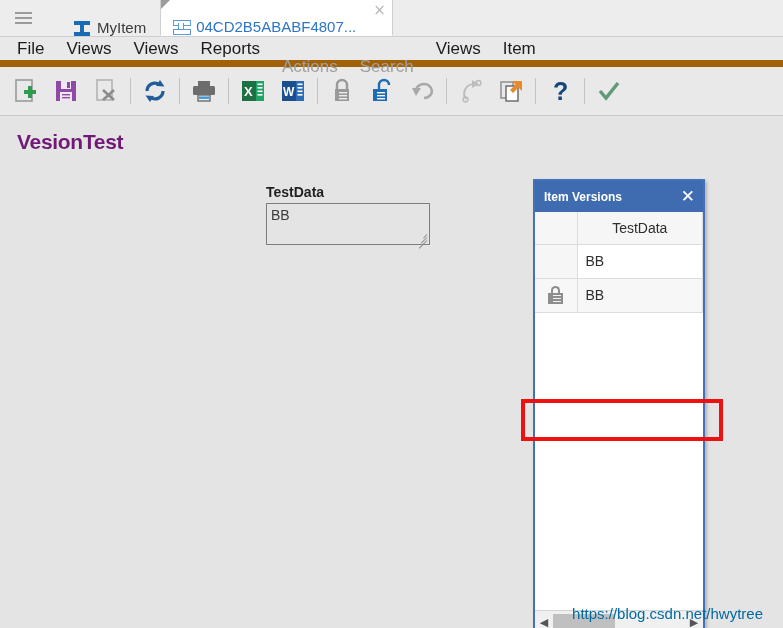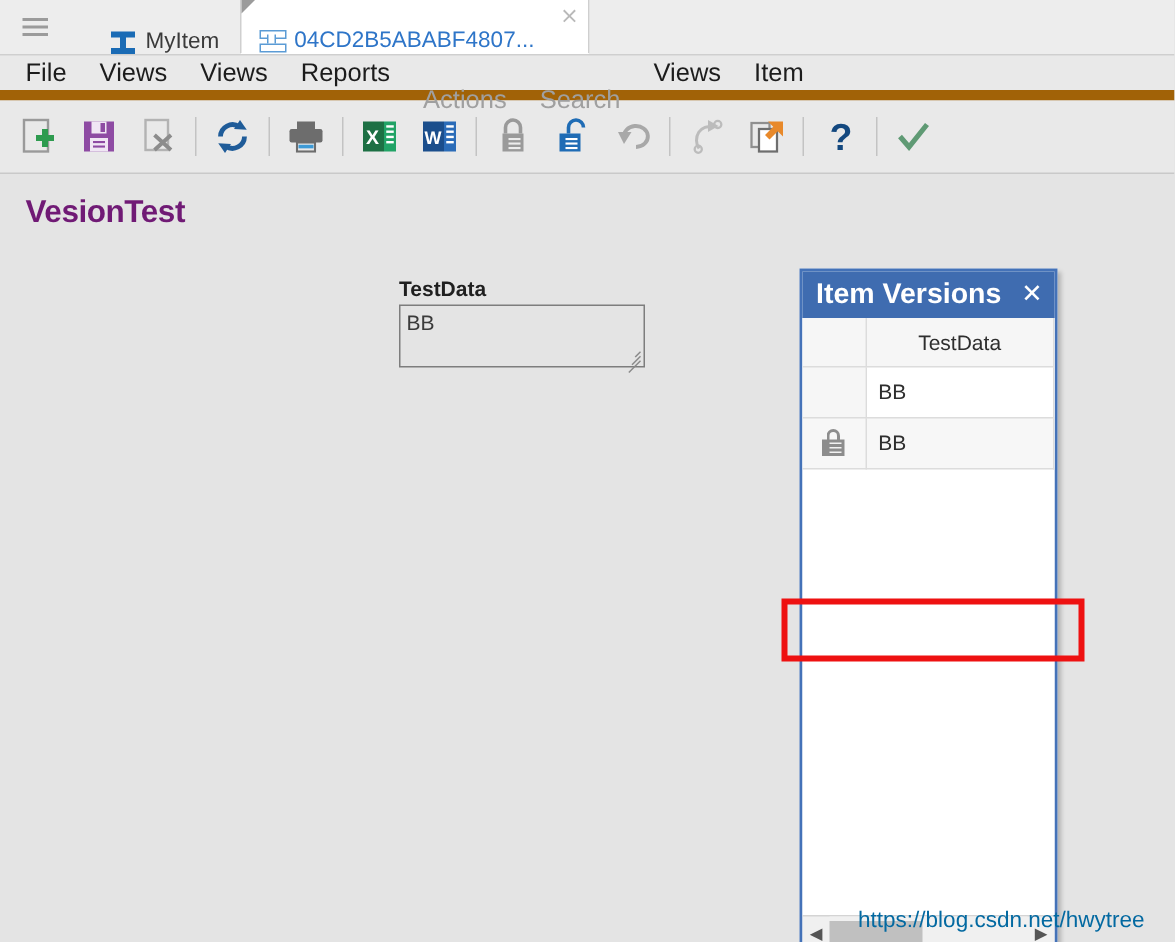--- a/index.html
+++ b/index.html
@@ -210,21 +210,21 @@
   }
   .vp-header {
     height: 31px;
     background: #3f6cb0;
     display: flex;
     align-items: center;
     padding: 0 8px 0 9px;
     color: #ffffff;
   }
   .vp-title {
-    font-size: 19px;
+    font-size: 12px;
     font-weight: bold;
     flex: 1;
   }
   .vp-close {
     font-size: 17px;
     font-weight: bold;
     line-height: 1;
     font-family: "DejaVu Sans", sans-serif;
   }
   .vp-body {

